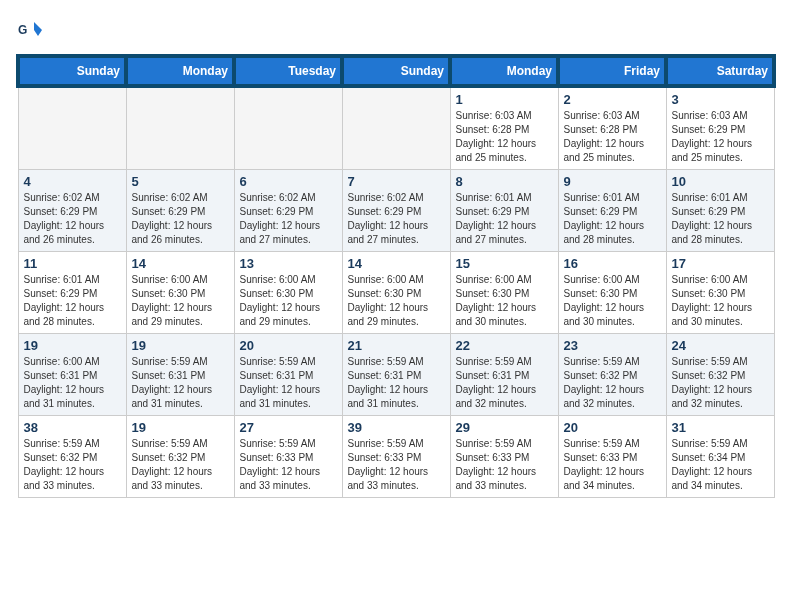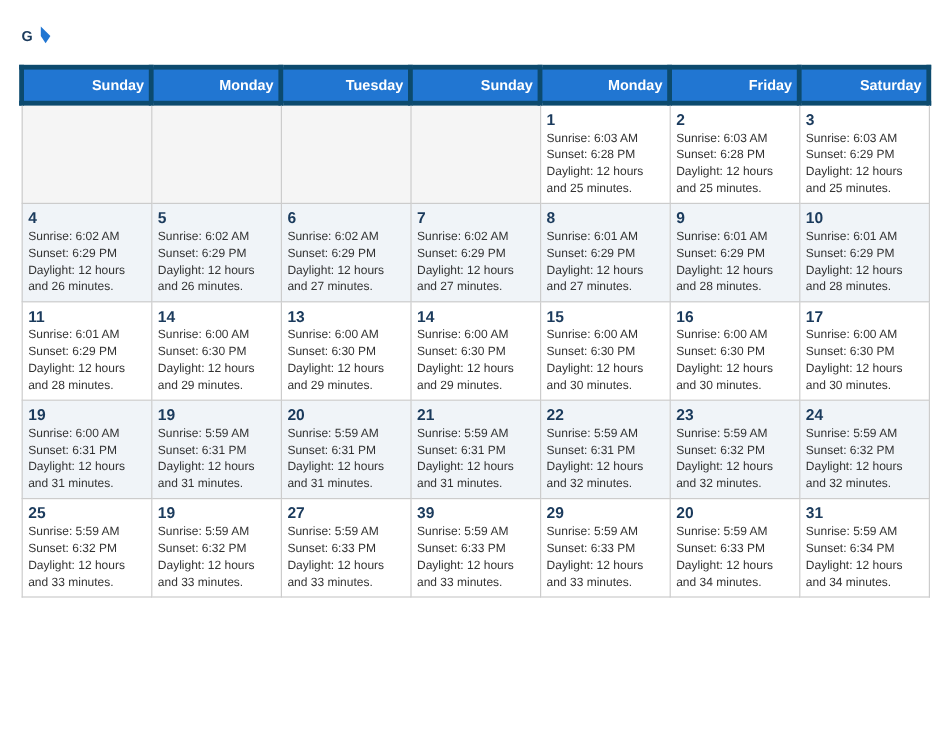--- a/index.html
+++ b/index.html
@@ -298,21 +298,21 @@
         <td>
           <div class="day-number">24</div>
           <div class="day-info" style="white-space: pre-line;">Sunrise: 5:59 AM
 Sunset: 6:32 PM
 Daylight: 12 hours
 and 32 minutes.</div>
         </td>
       </tr>
       <tr>
         <td>
-          <div class="day-number">25</div>
+          <div class="day-number">38</div>
           <div class="day-info" style="white-space: pre-line;">Sunrise: 5:59 AM
 Sunset: 6:32 PM
 Daylight: 12 hours
 and 33 minutes.</div>
         </td>
         <td>
           <div class="day-number">19</div>
           <div class="day-info" style="white-space: pre-line;">Sunrise: 5:59 AM
 Sunset: 6:32 PM
 Daylight: 12 hours

